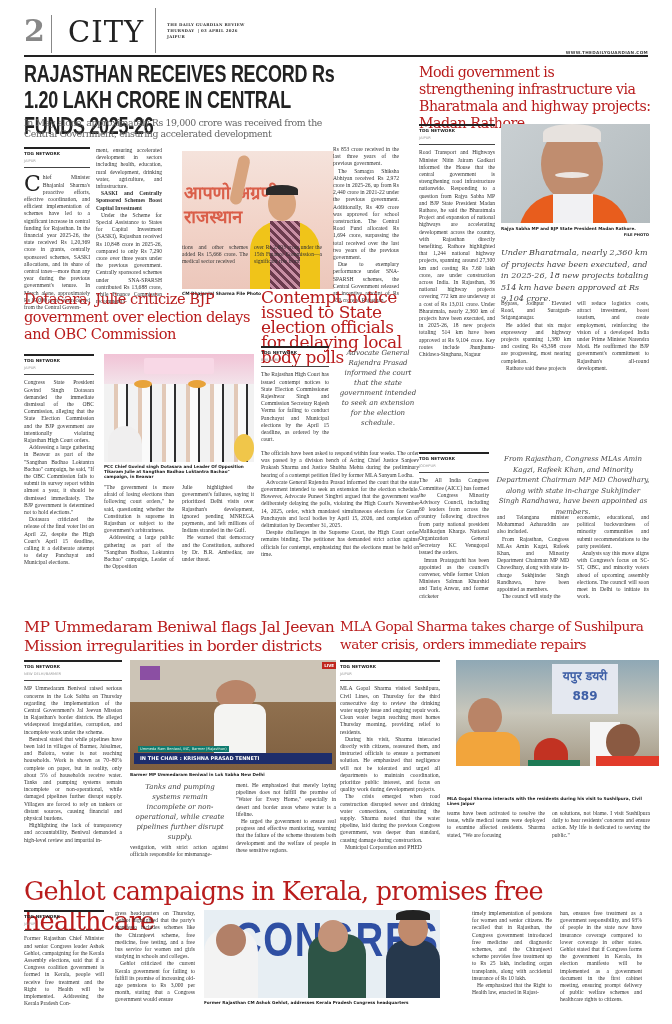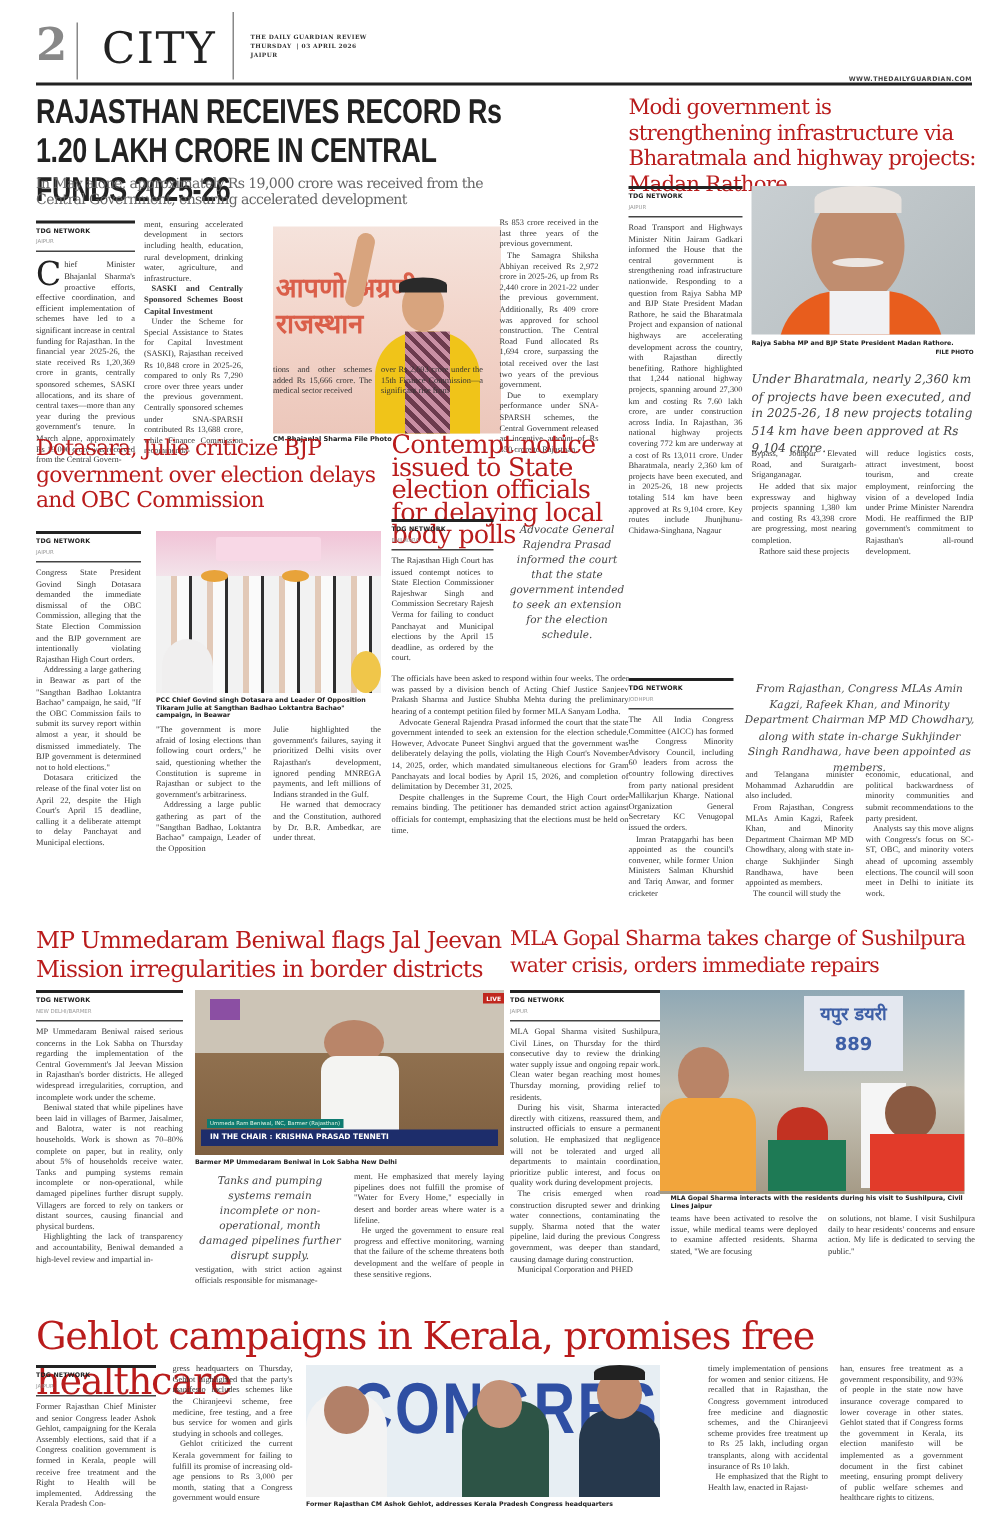--- a/index.html
+++ b/index.html
@@ -187,21 +187,21 @@
   <div class="abs photo" style="left:106px;top:42px;width:206px;height:110px;background:linear-gradient(180deg,#9b7b58 0%,#7e5f40 100%)">
     <div class="abs" style="left:0;top:0;width:206px;height:42px;background:#ccc4b6"></div>
     <div class="abs" style="left:10px;top:6px;width:20px;height:14px;background:#8b4fa3"></div>
     <div class="abs" style="right:0;top:2px;background:#c0271e;color:#fff;font-family:'DejaVu Sans',sans-serif;font-weight:bold;font-size:4px;padding:1px 2px">LIVE</div>
     <div class="abs" style="left:86px;top:20px;width:40px;height:30px;border-radius:50%;background:#b98569"></div>
     <div class="abs" style="left:84px;top:44px;width:52px;height:54px;background:#f4f4f2;border-radius:10px 10px 0 0"></div>
     <div class="abs" style="left:8px;top:86px;height:6px;padding:0 2px;background:#0f7b70;color:#e6f7e7;font-family:'DejaVu Sans',sans-serif;font-size:3.6px;line-height:6px">Ummeda Ram Beniwal, INC, Barmer (Rajasthan)</div>
     <div class="abs" style="left:4px;top:93px;width:198px;height:11px;padding-left:6px;background:#1d2d6b;color:#fff;font-family:'DejaVu Sans',sans-serif;font-weight:bold;font-size:5px;line-height:11px">IN THE CHAIR : KRISHNA PRASAD TENNETI</div>
   </div>
   <div class="abs caption" style="left:106px;top:154px;width:206px;font-size:4.2px">Barmer MP Ummedaram Beniwal in Lok Sabha New Delhi</div>
-  <div class="abs quote" style="left:108px;top:164px;width:96px;font-size:7px;line-height:10px">Tanks and pumping systems remain incomplete or non-operational, month damaged pipelines further disrupt supply.</div>
+  <div class="abs quote" style="left:108px;top:164px;width:96px;font-size:7px;line-height:10px">Tanks and pumping systems remain incomplete or non-operational, while create pipelines further disrupt supply.</div>
   <div class="abs body" style="left:106px;top:226px;width:98px">
     <p class="noind">vestigation, with strict action against officials responsible for mismanage-</p>
   </div>
   <div class="abs body" style="left:212px;top:164px;width:100px">
     <p class="noind">ment. He emphasized that merely laying pipelines does not fulfill the promise of "Water for Every Home," especially in desert and border areas where water is a lifeline.</p>
     <p>He urged the government to ensure real progress and effective monitoring, warning that the failure of the scheme threatens both development and the welfare of people in these sensitive regions.</p>
   </div>
 </div>
 
 <div class="abs" style="left:340px;top:618px;width:310px;height:290px">
@@ -209,21 +209,21 @@
   <div class="abs body" style="left:0;top:42px;width:100px">
     <div class="byline">
         <div class="n">TDG NETWORK</div>
         <div class="l">JAIPUR</div>
       </div>
     <p class="noind">MLA Gopal Sharma visited Sushilpura, Civil Lines, on Thursday for the third consecutive day to review the drinking water supply issue and ongoing repair work. Clean water began reaching most homes Thursday morning, providing relief to residents.</p>
     <p>During his visit, Sharma interacted directly with citizens, reassured them, and instructed officials to ensure a permanent solution. He emphasized that negligence will not be tolerated and urged all departments to maintain coordination, prioritize public interest, and focus on quality work during development projects.</p>
     <p>The crisis emerged when road construction disrupted sewer and drinking water connections, contaminating the supply. Sharma noted that the water pipeline, laid during the previous Congress government, was deeper than standard, causing damage during construction.</p>
     <p>Municipal Corporation and PHED</p>
   </div>
-  <div class="abs photo" style="left:100px;top:42px;width:203px;height:136px;background:linear-gradient(180deg,#8fa8b5 0%,#c9c7bb 50%,#a59a86 100%)">
+  <div class="abs photo" style="left:116px;top:42px;width:203px;height:106px;background:linear-gradient(180deg,#8fa8b5 0%,#c9c7bb 50%,#a59a86 100%)">
     <div class="abs" style="left:96px;top:4px;width:66px;height:50px;background:#e4e8f0;color:#3e5fa6;font-family:'DejaVu Sans',sans-serif;font-weight:bold;font-size:12px;line-height:20px;text-align:center;padding-top:2px">यपुर डयरी 889</div>
     <div class="abs" style="left:12px;top:38px;width:34px;height:38px;border-radius:50%;background:#b98467"></div>
     <div class="abs" style="left:0;top:72px;width:64px;height:62px;border-radius:16px 16px 0 0;background:#f2a53c"></div>
     <div class="abs" style="left:78px;top:78px;width:34px;height:32px;border-radius:50% 50% 0 0;background:#c23222"></div>
     <div class="abs" style="left:72px;top:100px;width:52px;height:34px;background:#1e7a55"></div>
     <div class="abs" style="left:134px;top:62px;width:30px;height:70px;background:#f5f5f5"></div>
     <div class="abs" style="left:150px;top:64px;width:34px;height:36px;border-radius:50%;background:#8a5a42"></div>
     <div class="abs" style="left:140px;top:96px;width:63px;height:38px;background:#e23b2a"></div>
   </div>
   <div class="abs caption" style="left:107px;top:178px;width:203px;font-size:4.2px;line-height:5.2px">MLA Gopal Sharma interacts with the residents during his visit to Sushilpura, Civil Lines Jaipur</div>

